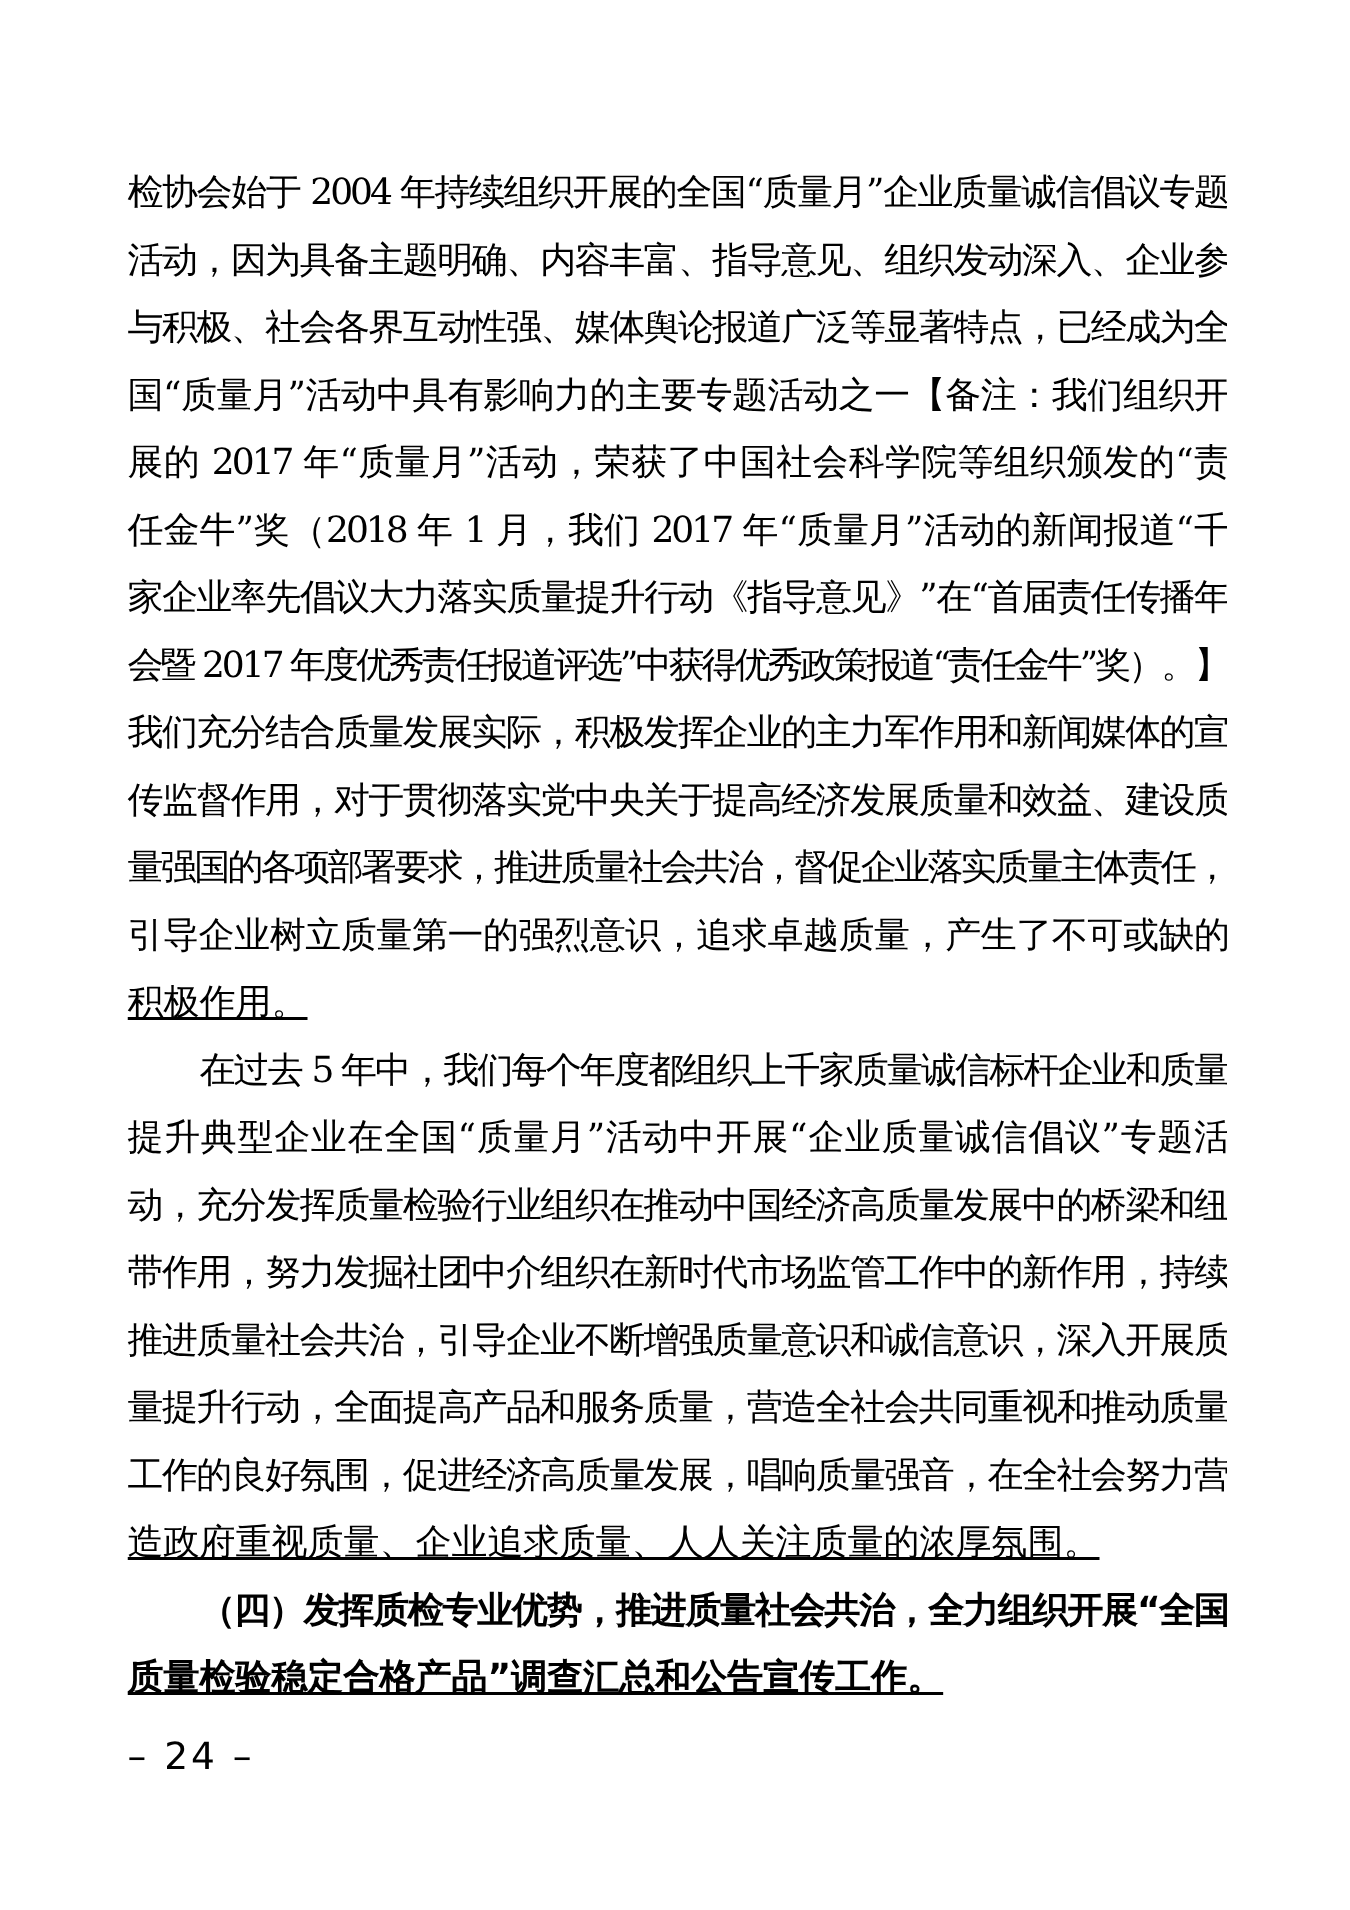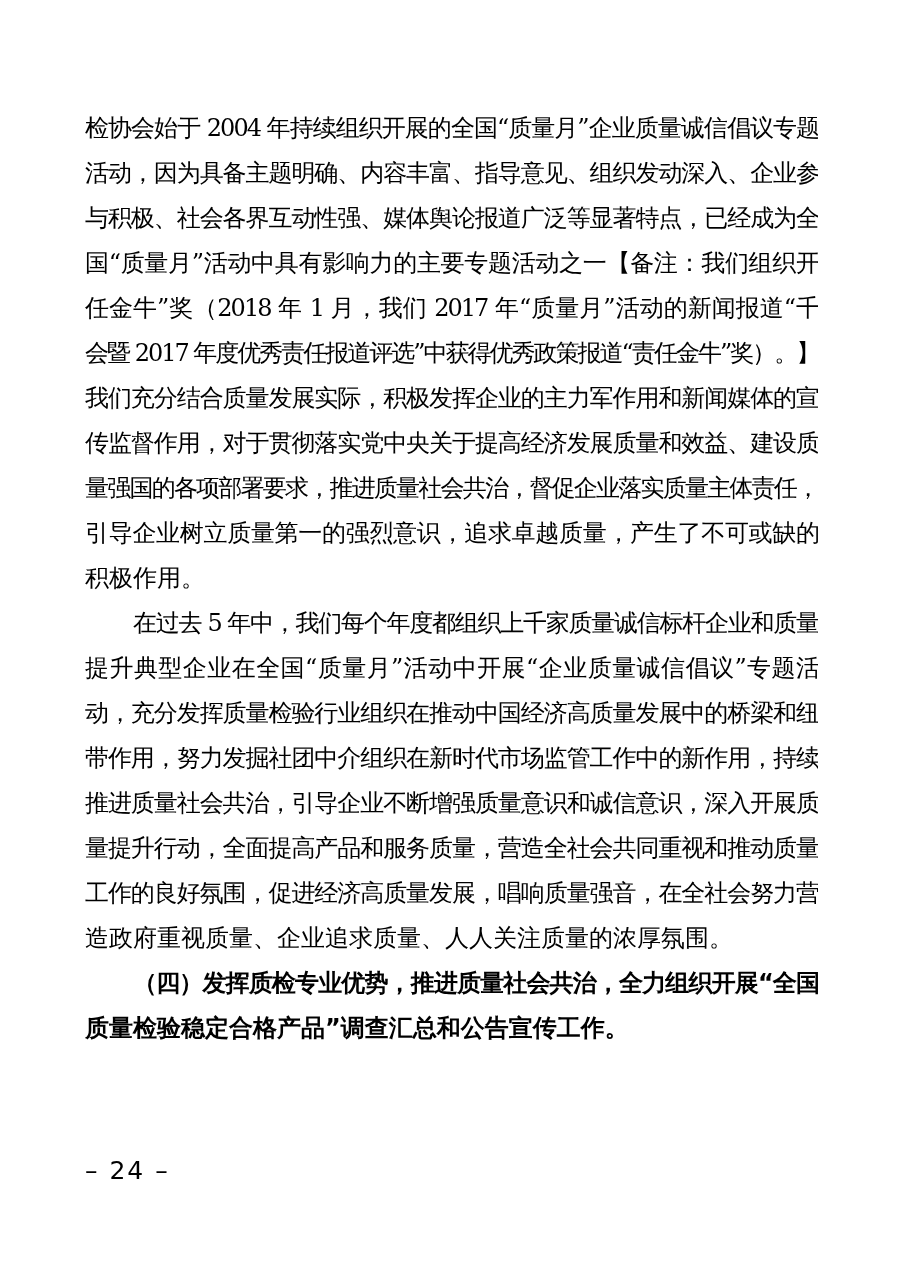--- a/index.html
+++ b/index.html
@@ -25,20 +25,21 @@
     text-align: justify;
     text-align-last: justify;
     overflow: hidden;
     white-space: nowrap;
   }
   .last {
     letter-spacing: 0;
     text-align: left;
     text-align-last: left;
     white-space: normal;
+    text-decoration: underline;
   }
   .ind { text-indent: 48px; }
   .b {
     font-weight: bold;
     font-family: "DejaVu Sans", "Liberation Sans", sans-serif;
   }
   .pagenum {
     position: absolute;
     left: 85px;
     top: 1140px;
@@ -50,21 +51,23 @@
   }
 </style>
 </head>
 <body>
 
 <div class="doc">
   <div class="line j">检协会始于 2004 年持续组织开展的全国“质量月”企业质量诚信倡议专题</div>
   <div class="line j">活动，因为具备主题明确、内容丰富、指导意见、组织发动深入、企业参</div>
   <div class="line j">与积极、社会各界互动性强、媒体舆论报道广泛等显著特点，已经成为全</div>
   <div class="line j">国“质量月”活动中具有影响力的主要专题活动之一【备注：我们组织开</div>
+  <div class="line j">展的 2017 年“质量月”活动，荣获了中国社会科学院等组织颁发的“责</div>
   <div class="line j">任金牛”奖（2018 年 1 月，我们 2017 年“质量月”活动的新闻报道“千</div>
+  <div class="line j">家企业率先倡议大力落实质量提升行动《指导意见》”在“首届责任传播年</div>
   <div class="line j">会暨 2017 年度优秀责任报道评选”中获得优秀政策报道“责任金牛”奖）。】。</div>
   <div class="line j">我们充分结合质量发展实际，积极发挥企业的主力军作用和新闻媒体的宣</div>
   <div class="line j">传监督作用，对于贯彻落实党中央关于提高经济发展质量和效益、建设质</div>
   <div class="line j">量强国的各项部署要求，推进质量社会共治，督促企业落实质量主体责任，</div>
   <div class="line j">引导企业树立质量第一的强烈意识，追求卓越质量，产生了不可或缺的</div>
   <div class="line last">积极作用。</div>
   <div class="line j ind">在过去 5 年中，我们每个年度都组织上千家质量诚信标杆企业和质量</div>
   <div class="line j">提升典型企业在全国“质量月”活动中开展“企业质量诚信倡议”专题活</div>
   <div class="line j">动，充分发挥质量检验行业组织在推动中国经济高质量发展中的桥梁和纽</div>
   <div class="line j">带作用，努力发掘社团中介组织在新时代市场监管工作中的新作用，持续</div>

